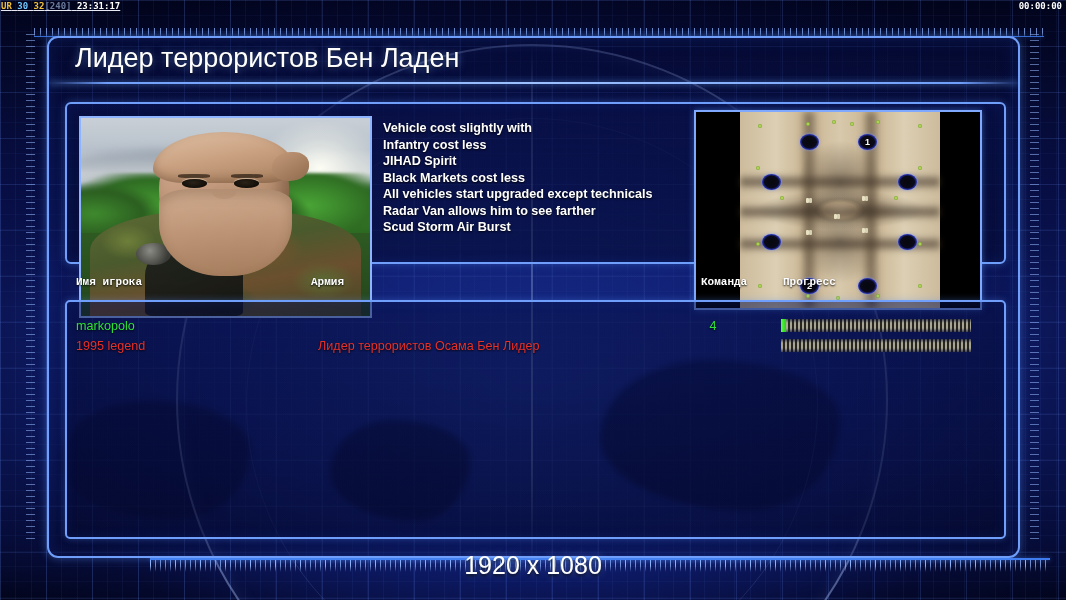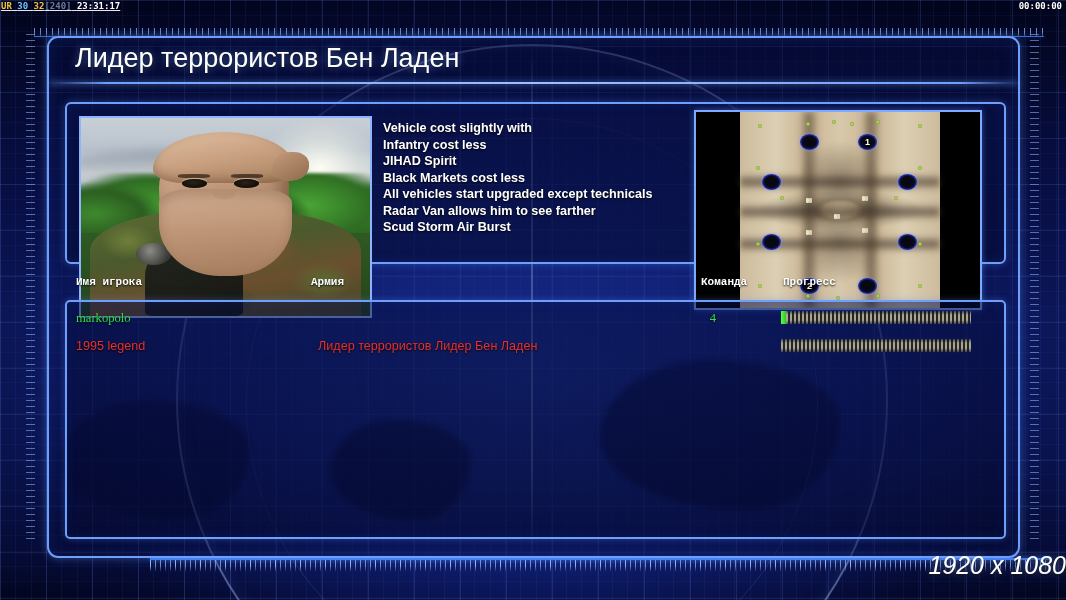--- a/index.html
+++ b/index.html
@@ -367,26 +367,25 @@
       repeating-linear-gradient(90deg,
         rgba(190,186,160,0.88) 0 2px,
         rgba(44,40,30,0.9) 2px 4px);
     -webkit-mask-image: linear-gradient(180deg, rgba(0,0,0,0.35) 0%, #000 30%, #000 70%, rgba(0,0,0,0.35) 100%);
             mask-image: linear-gradient(180deg, rgba(0,0,0,0.35) 0%, #000 30%, #000 70%, rgba(0,0,0,0.35) 100%);
   }
 
   
   .resolution {
     position: absolute; left: 0; top: 551px; width: 1066px;
-    text-align: right;
+    text-align: center;
     font-size: 25px;
     color: #ffffff;
     text-shadow: 0 0 8px rgba(140,180,255,0.5), 0 2px 3px rgba(0,0,0,0.85);
     z-index: 20;
-    font-style: italic;
   }
 </style>
 </head>
 <body>
 
 <div id="root">
 
   <div class="bg-grid"></div>
   <div class="bg-grid-fine"></div>
   <div class="continent" style="left:60px;  top:400px; width:190px; height:120px;"></div>
@@ -493,32 +492,32 @@
 
     <div class="players-hdr">
       <span class="col-name">Имя игрока</span>
       <span class="col-army">Армия</span>
       <span class="col-team">Команда</span>
       <span class="col-prog">Прогресс</span>
     </div>
 
     <div class="players-panel">
 
-      <div class="prow" style="top:4px;font-family:Liberation Serif, serif;">
+      <div class="prow" style="top:12px;">
         <span class="pname" style="color:#2fe23a;">markopolo</span>
         <span class="pteam" style="color:#2fe23a;">4</span>
         <div class="pbar">
           <div class="pbar-fill" style="width:5px;"></div>
           <div class="pbar-hatch" style="left:5px; width:185px;"></div>
         </div>
       </div>
 
       <div class="prow" style="top:32px;">
         <span class="pname" style="color:#e8302a;text-align:center;">1995 legend</span>
-        <span class="parmy" style="color:#e8302a;">Лидер террористов Лидер Бен Ладен</span>
+        <span class="parmy" style="color:#e8302a;">Лидер террористов Осама Бен Лидер</span>
         <span class="pteam" style="color:#e8302a;"></span>
         <div class="pbar">
           <div class="pbar-hatch" style="left:0; width:190px;"></div>
         </div>
       </div>
 
     </div>
   </div>
 
   <div class="resolution">1920 x 1080</div>

